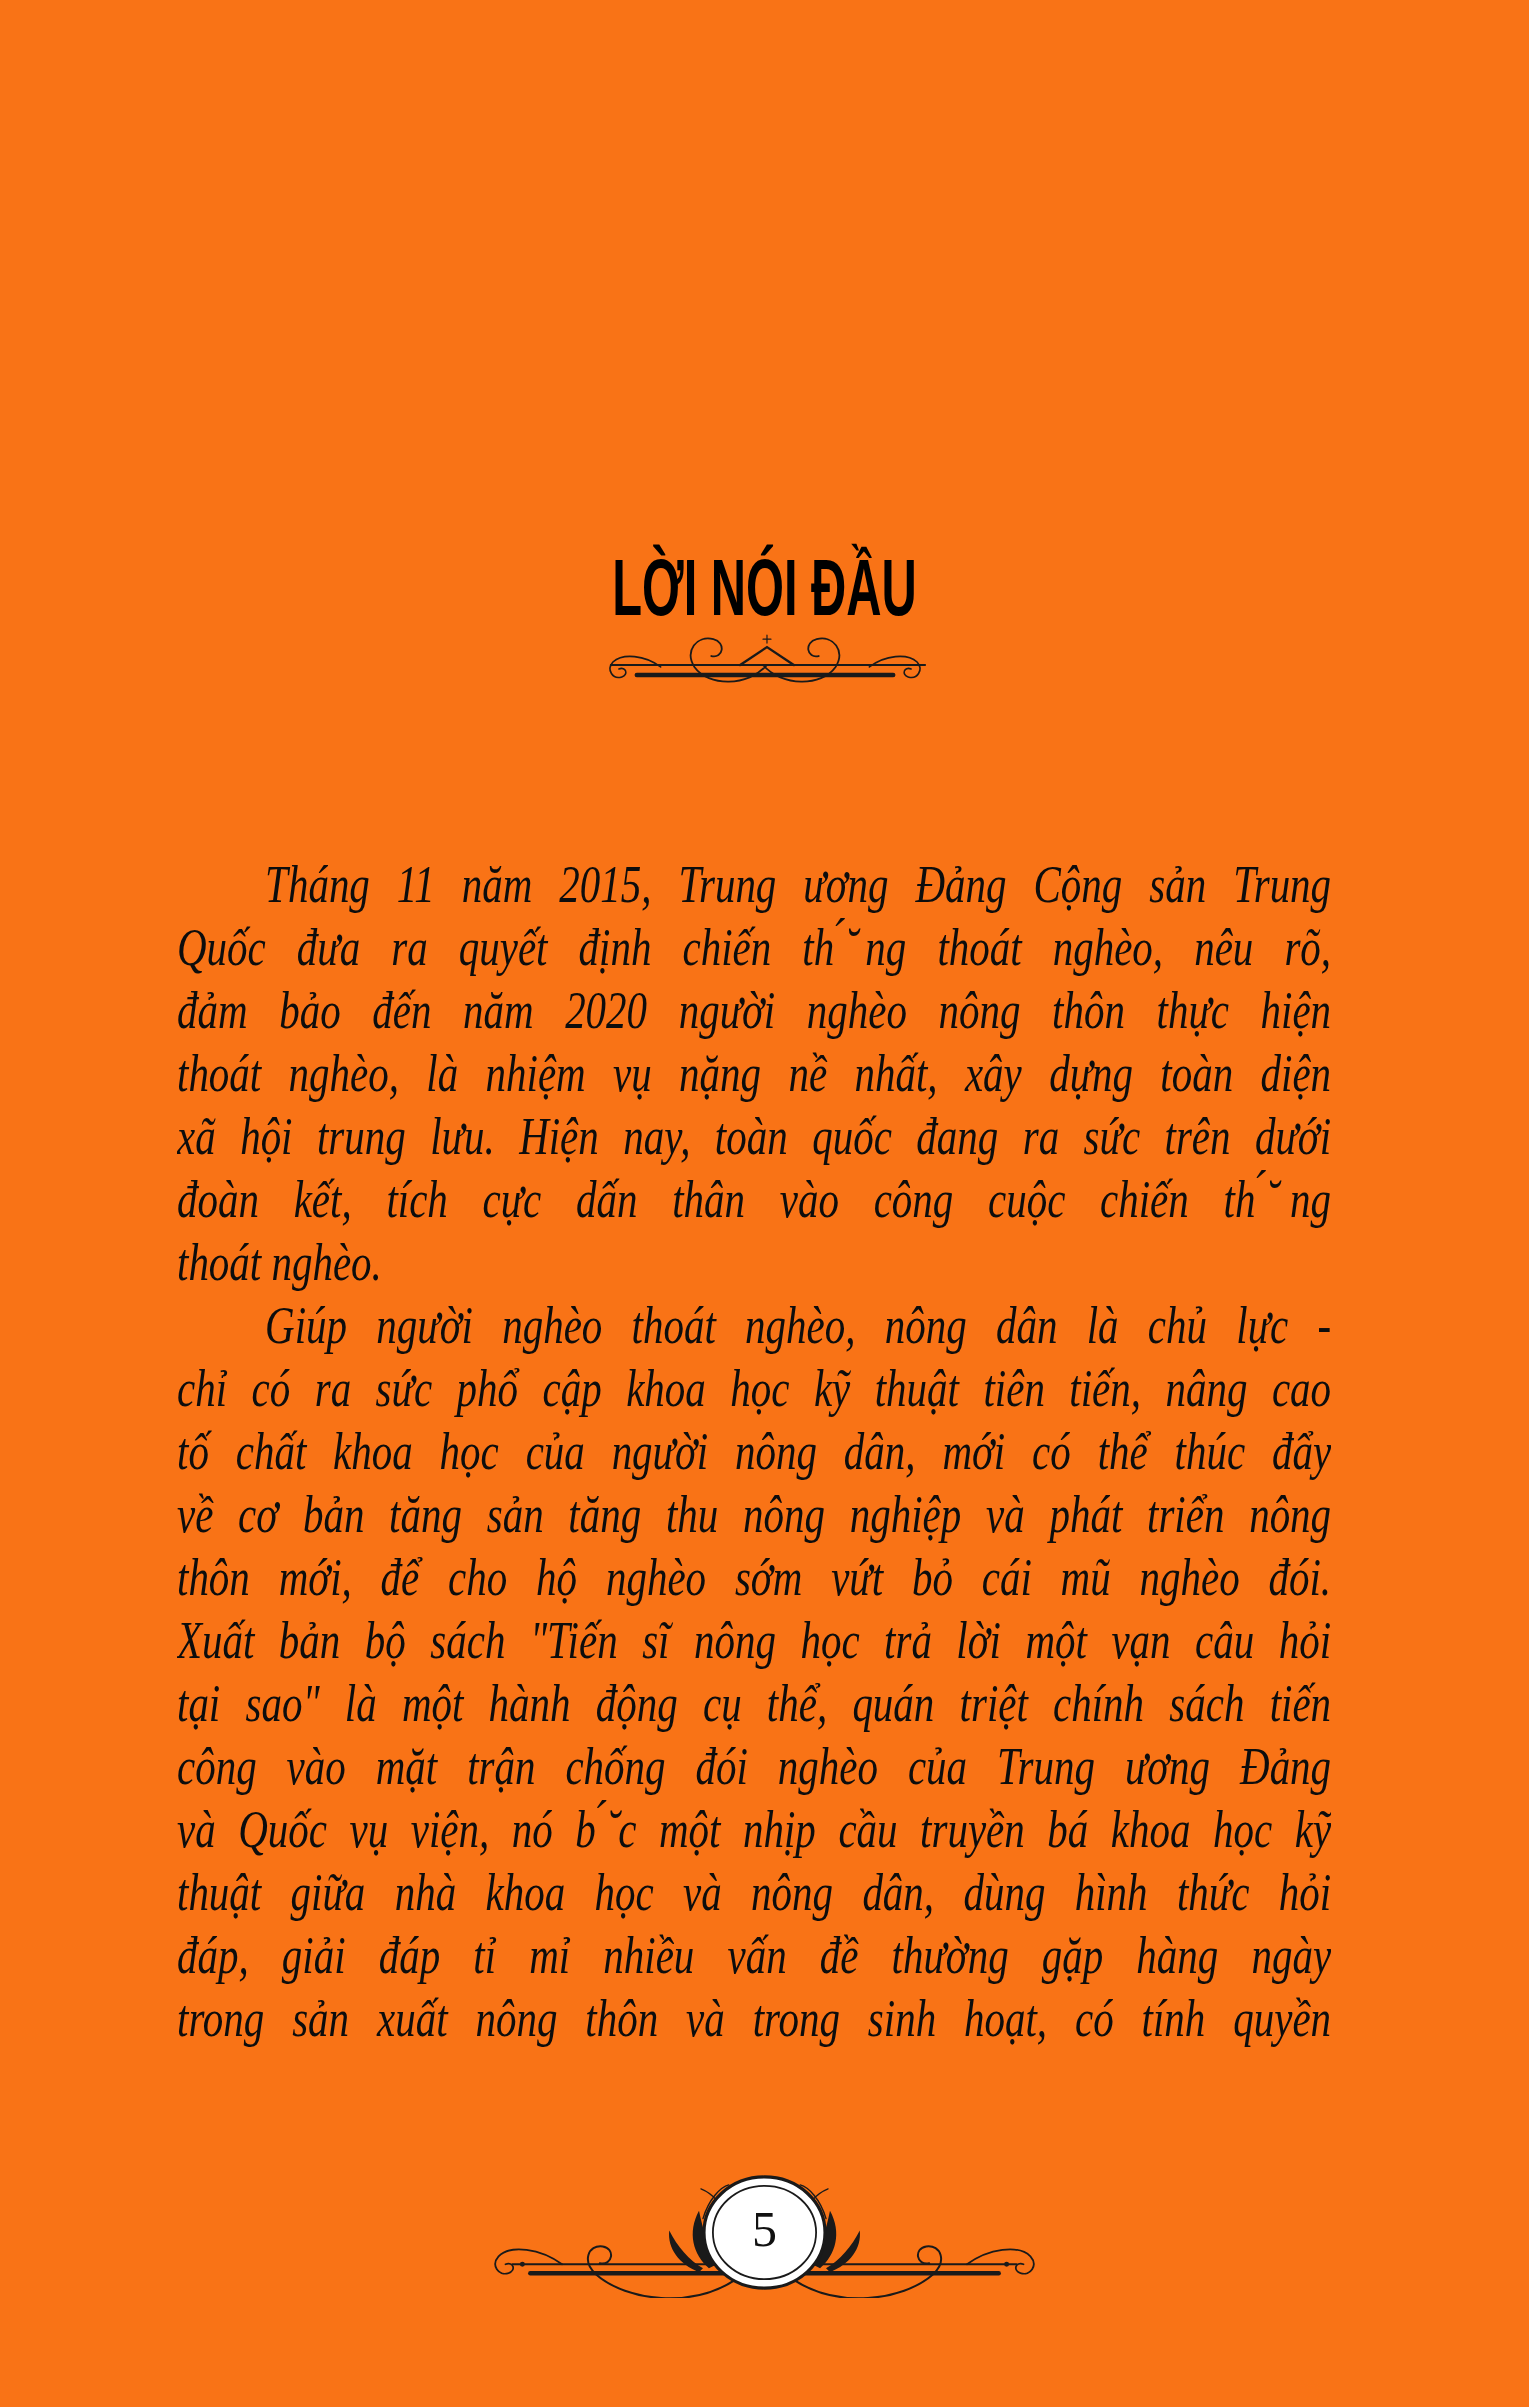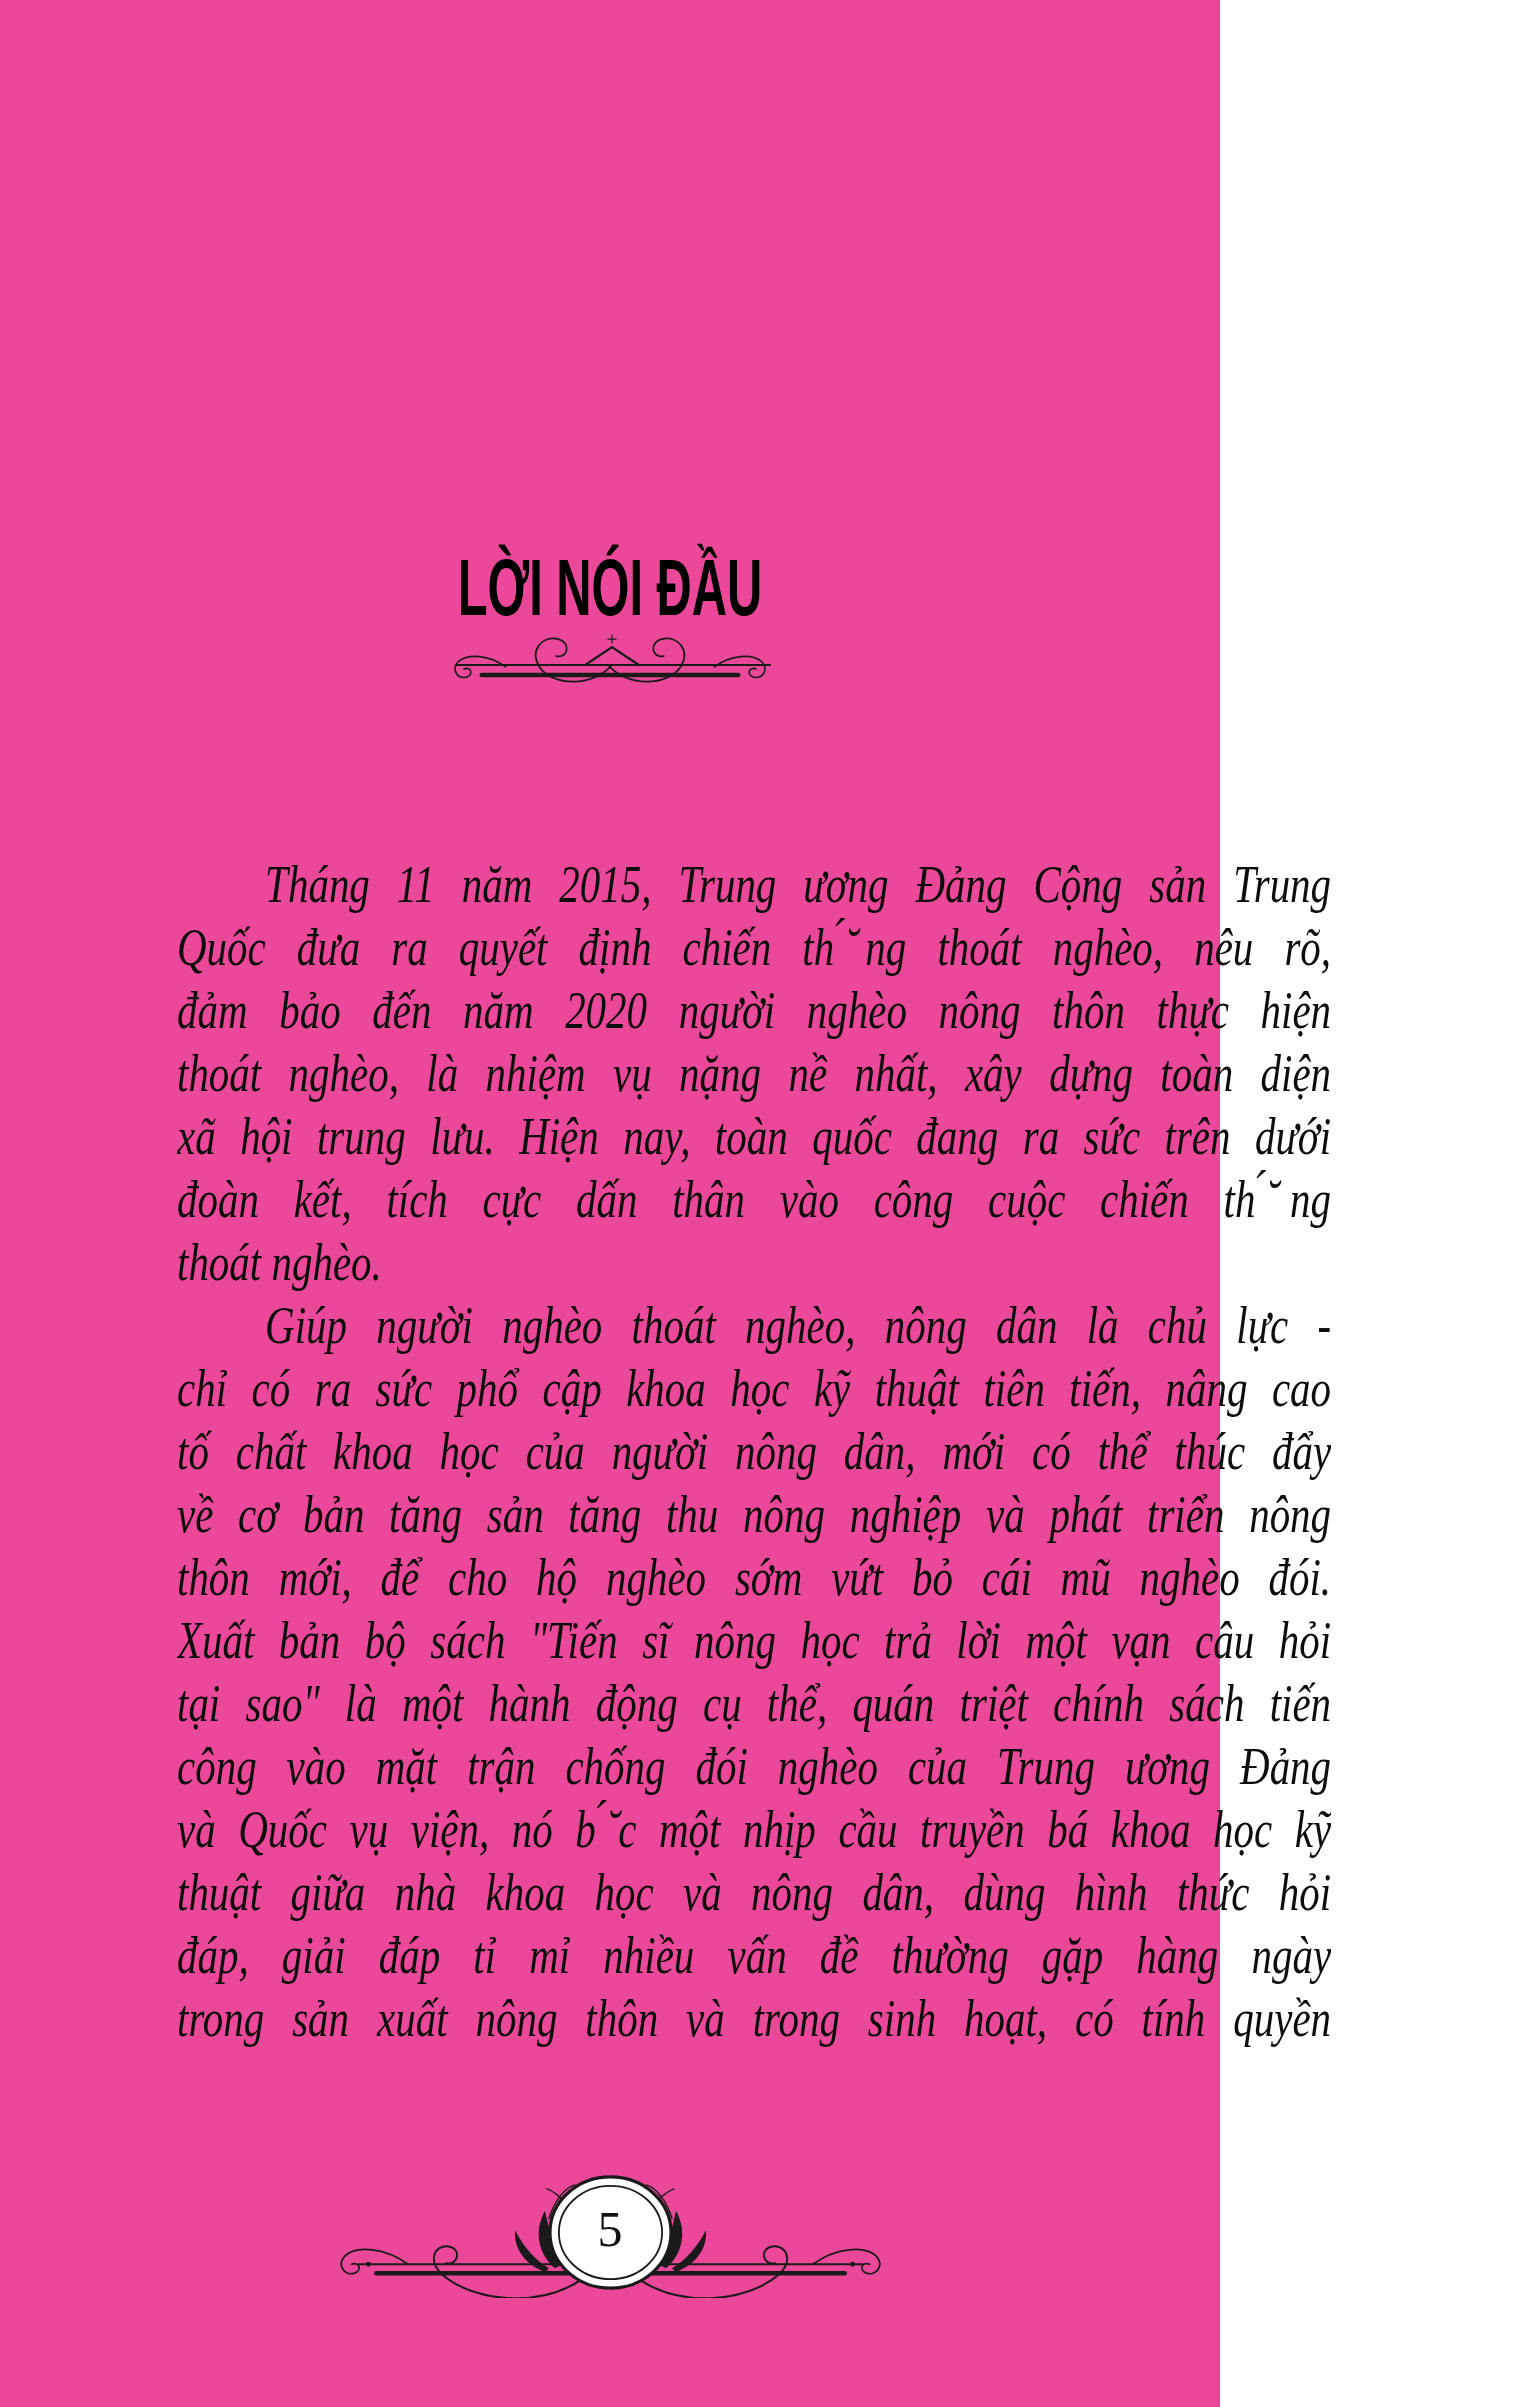--- a/index.html
+++ b/index.html
@@ -5,22 +5,22 @@
   html, body { margin: 0; padding: 0; }
   body {
     width: 1529px; height: 2408px;
     background: #ffffff;
     font-family: "Liberation Serif", "DejaVu Serif", serif;
     color: #111;
     overflow: hidden;
   }
   .page {
     position: relative;
-    width: 1220px; height: 2408px;
-    background: #ec4899;
+    width: 1529px; height: 2408px;
+    background: #f97316;
   }
   
   .title {
     position: absolute;
     top: 548px; left: 0; width: 100%;
     margin: 0;
     text-align: center;
     font-family: "Liberation Sans", "DejaVu Sans", sans-serif;
     font-weight: bold;
     font-size: 80px;

